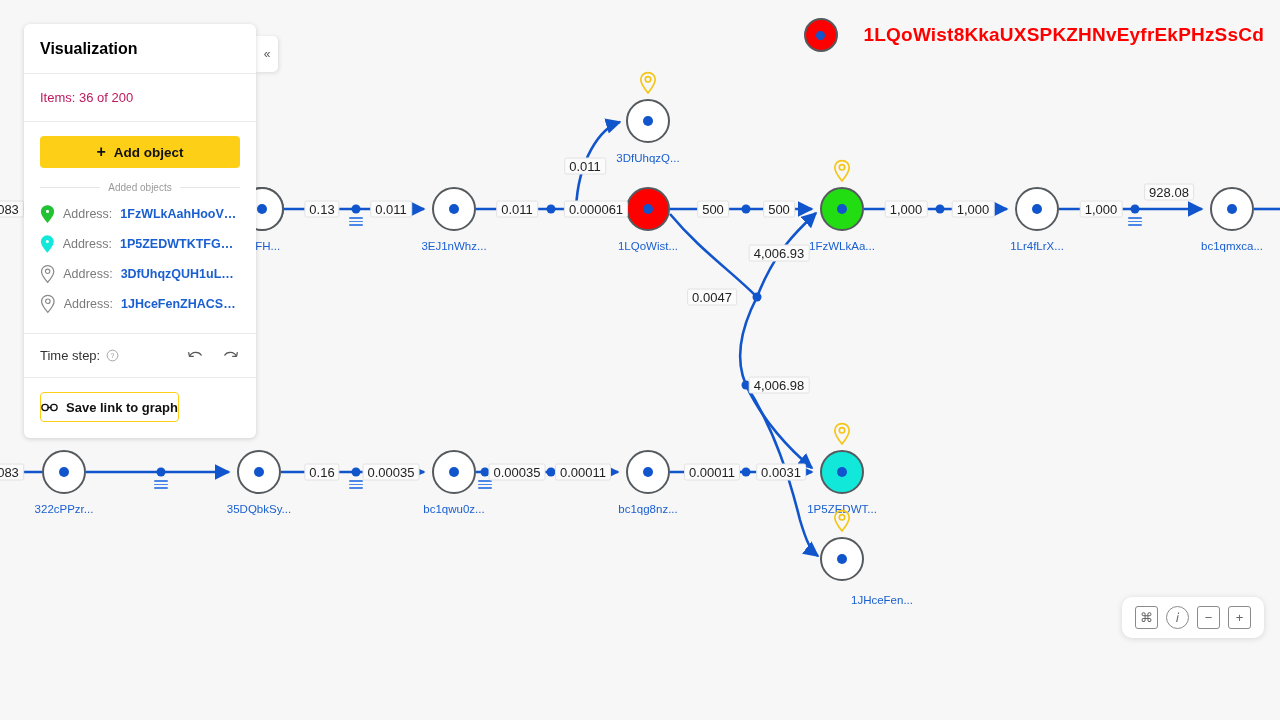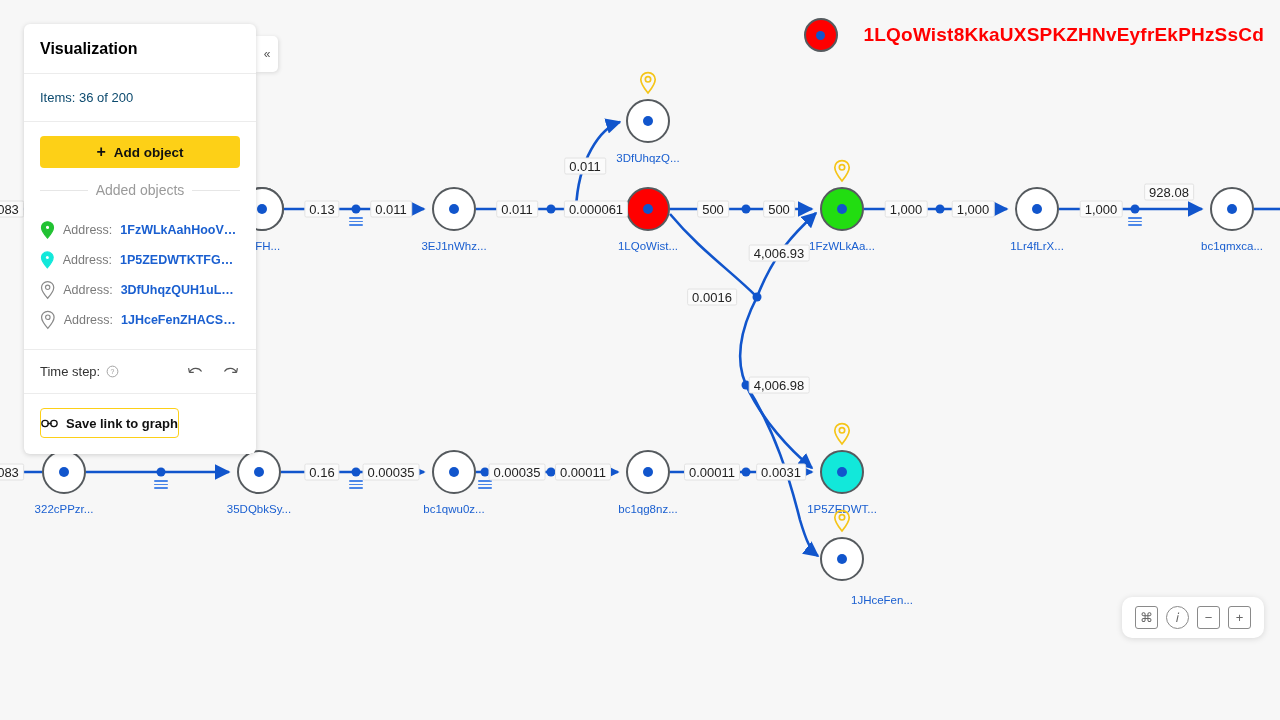--- a/index.html
+++ b/index.html
@@ -66,35 +66,35 @@
     position: absolute; left: 24px; top: 24px;
     width: 232px;
     background: #ffffff;
     border-radius: 6px;
     box-shadow: 0 1px 5px rgba(0,0,0,.16);
     overflow: hidden;
     z-index: 20;
   }
   .panel-row { padding: 14px 16px; border-bottom: 1px solid #ececec; }
   #panel-title { font-size: 16px; font-weight: bold; color: #000000; padding: 16px 16px 15px; border-bottom: 1px solid #ececec; }
-  #items-count { font-size: 13px; color: #0c4a6e; padding: 16px 16px 16px; border-bottom: 1px solid #ececec; }
+  #items-count { font-size: 13px; color: #be185d; padding: 16px 16px 16px; border-bottom: 1px solid #ececec; }
 
   #add-object-btn {
     display: flex; align-items: center; justify-content: center; gap: 8px;
     width: 100%; height: 32px;
     background: #fdd017; border: none; border-radius: 4px;
     font-family: "Liberation Sans", sans-serif;
     font-size: 13.5px; font-weight: bold; color: #111;
     cursor: pointer;
   }
   #add-object-btn .plus { font-size: 16px; font-weight: bold; line-height: 1; }
 
   .divider-label {
     display: flex; align-items: center; gap: 8px;
-    font-size: 14px; color: #9a9a9a; margin: 14px 0 17px;
+    font-size: 10px; color: #9a9a9a; margin: 14px 0 6px;
   }
   .divider-label::before, .divider-label::after {
     content: ""; flex: 1; height: 1px; background: #e6e6e6;
   }
 
   .obj-item { display: flex; align-items: center; gap: 8px; padding: 5px 0; }
   .obj-item .lbl { font-size: 12.5px; color: #7a7a7a; white-space: nowrap; }
   .obj-item .addr { font-size: 12.5px; color: #1a5fd0; font-weight: bold; white-space: nowrap; overflow: hidden; text-overflow: ellipsis; }
 
   .ctl-row {
@@ -306,21 +306,21 @@
       <div class="edge-label" style="left: 517px; top: 209px;">0.011</div>
       <div class="edge-label" style="left: 596px; top: 209px;">0.000061</div>
       <div class="edge-label" style="left: 585px; top: 166px;">0.011</div>
       <div class="edge-label" style="left: 713px; top: 209px;">500</div>
       <div class="edge-label" style="left: 779px; top: 209px;">500</div>
       <div class="edge-label" style="left: 906px; top: 209px;">1,000</div>
       <div class="edge-label" style="left: 973px; top: 209px;">1,000</div>
       <div class="edge-label" style="left: 1101px; top: 209px;">1,000</div>
       <div class="edge-label" style="left: 1169px; top: 192px;">928.08</div>
       <div class="edge-label" style="left: 779px; top: 253px;">4,006.93</div>
-      <div class="edge-label" style="left: 712px; top: 297px;">0.0016</div>
+      <div class="edge-label" style="left: 712px; top: 297px;">0.0047</div>
       <div class="edge-label" style="left: 779px; top: 385px;">4,006.98</div>
       <div class="edge-label" style="left: 8px; top: 472px;">083</div>
       <div class="edge-label" style="left: 322px; top: 472px;">0.16</div>
       <div class="edge-label" style="left: 391px; top: 472px;">0.00035</div>
       <div class="edge-label" style="left: 517px; top: 472px;">0.00035</div>
       <div class="edge-label" style="left: 583px; top: 472px;">0.00011</div>
       <div class="edge-label" style="left: 712px; top: 472px;">0.00011</div>
       <div class="edge-label" style="left: 781px; top: 472px;">0.0031</div>
     </div>
 

